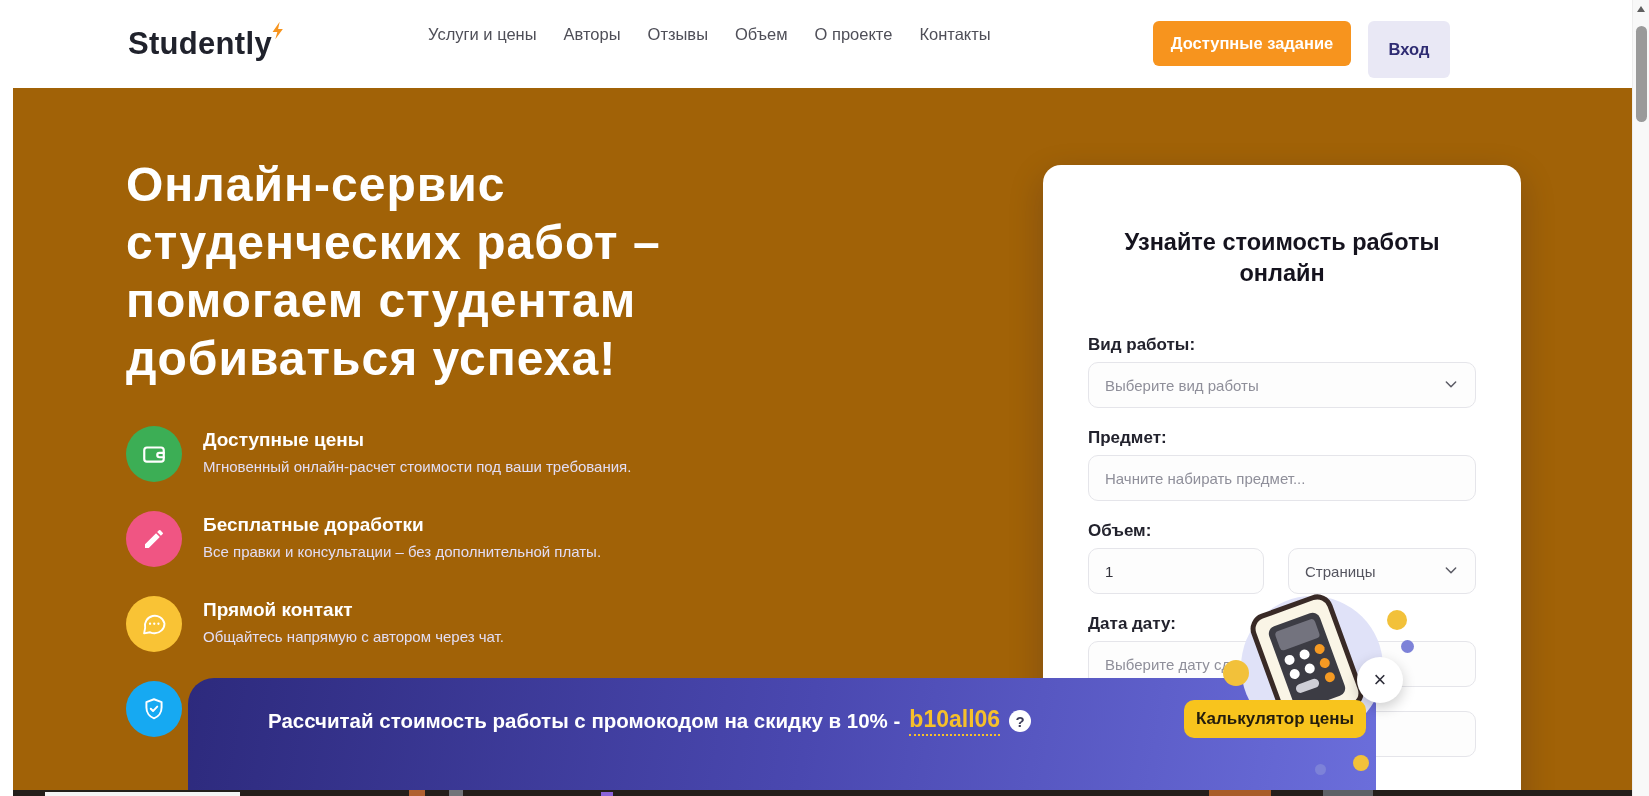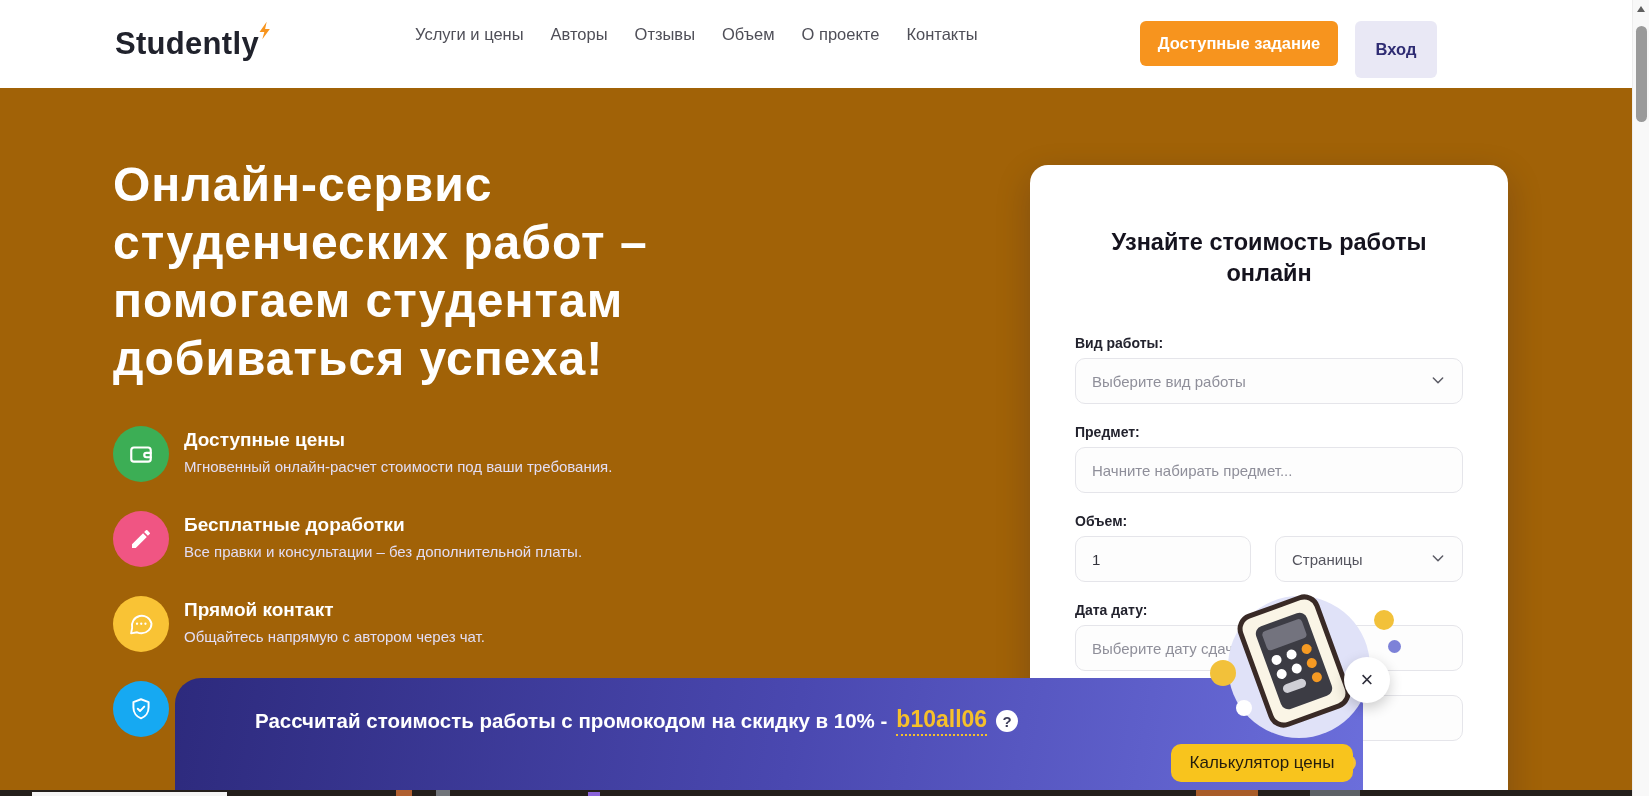--- a/index.html
+++ b/index.html
@@ -1,45 +1,45 @@
 <!DOCTYPE html>
 <html><head>
 <meta charset="utf-8">
 <style>
   * { box-sizing: border-box; }
   body { margin:0; background:#fff; font-family:"Liberation Sans", sans-serif; }
   #root { position:relative; width:1649px; height:796px; overflow:hidden; background:#fff; }
-  .page { position:absolute; left:0; top:0; width:1632px; height:796px; }
+  .page { position:absolute; left:13px; top:0; width:1632px; height:796px; }
 
   
   .topbar { position:absolute; left:0; top:0; width:1632px; height:88px; background:#fff; z-index:20; }
   .logo { position:absolute; left:115px; top:26px; font-size:31px; font-weight:800; color:#20222c; letter-spacing:.3px; }
   .logo .bolt { position:absolute; right:-16px; top:-10px; }
   .mainnav { position:absolute; left:415px; top:0; height:68px; display:flex; align-items:center; gap:27px; font-size:16.5px; color:#4f4f58; }
   .nav-item { cursor:pointer; }
   .btn-post { position:absolute; left:1140px; top:21px; width:198px; height:45px; background:#f7941e; color:#fff; font-weight:700; font-size:16.5px; border:none; border-radius:6px; font-family:inherit; cursor:pointer; }
   .btn-login { position:absolute; left:1355px; top:21px; width:82px; height:57px; background:#e9e8f5; color:#2f2c73; font-weight:700; font-size:16.5px; border:none; border-radius:6px; font-family:inherit; cursor:pointer; }
 
   
   .hero { position:absolute; left:0; top:88px; width:1632px; height:708px; background:#a16207; }
   .hero-title { position:absolute; left:113px; top:68px; margin:0; font-size:48px; line-height:58px; font-weight:800; color:#fff; letter-spacing:1px; }
   .features { position:absolute; left:113px; top:338px; width:620px; }
-  .feature { display:flex; gap:15px; margin-bottom:29px; align-items:flex-start; }
+  .feature { display:flex; gap:21px; margin-bottom:29px; align-items:flex-start; }
   .ficon { width:56px; height:56px; border-radius:50%; flex:0 0 56px; display:flex; align-items:center; justify-content:center; }
   .ficon.green { background:#3cae55; } .ficon.pink { background:#f05583; }
   .ficon.yellow { background:#f9c335; } .ficon.blue { background:#16a9f2; }
   .ftxt { padding-top:3px; }
   .ftitle { font-size:19px; font-weight:700; color:#fff; margin:0 0 7px; }
   .fdesc { font-size:15px; color:#e2ddf4; margin:0; }
 
   
   .card { position:absolute; left:1030px; top:165px; width:478px; height:660px; background:#fff; border-radius:18px; box-shadow:0 12px 34px rgba(20,15,60,.22); z-index:10; }
   .card-title { padding-top:62px; margin:0 38px; text-align:center; font-size:23.5px; line-height:31px; font-weight:800; color:#15131e; }
   .card-form { padding:0 45px; }
-  .flabel { margin-top:20px; font-size:14px; font-weight:700; color:#22222d; }
+  .flabel { margin-top:20px; font-size:17px; font-weight:700; color:#22222d; }
   .flabel.first { margin-top:46px; }
   .fbox { margin-top:7px; height:46px; border:1px solid #e5e5ea; border-radius:10px; background:#fdfdfd; display:flex; align-items:center; justify-content:space-between; padding:0 16px; font-size:15px; color:#8f8f9a; cursor:pointer; }
   .fbox.empty { margin-top:24px; }
   input.finput { margin-top:7px; width:100%; height:46px; border:1px solid #e5e5ea; border-radius:10px; background:#fdfdfd; padding:0 16px; font-size:15px; color:#33333c; font-family:inherit; outline:none; display:block; }
   input.finput::placeholder { color:#8f8f9a; }
   .vol-row { display:flex; gap:24px; margin-top:7px; }
   .vol-row input.finput { margin-top:0; width:176px; }
   .vol-row .fbox { margin-top:0; flex:1; color:#55555f;align-items:center; }
 
   
@@ -58,21 +58,21 @@
   .key.orange { background:#f59a23; }
   .key.pill { width:24px; height:9px; border-radius:5px; background:#cfcfd6; grid-column:span 2; }
   .dot { position:absolute; border-radius:50%; z-index:44; }
   .d1 { left:1210px; top:660px; width:26px; height:26px; background:#f2c13a; }
   .d2 { left:1236px; top:700px; width:16px; height:16px; background:#fff; }
   .d3 { left:1374px; top:610px; width:20px; height:20px; background:#f2c13a; }
   .d4 { left:1388px; top:640px; width:13px; height:13px; background:#7d82d8; }
   .d6 { left:1340px; top:755px; width:16px; height:16px; background:#f2c13a; }
   .d7 { left:1302px; top:764px; width:11px; height:11px; background:#7d82d8; }
   .close-btn { position:absolute; left:1344px; top:657px; width:46px; height:46px; border-radius:50%; background:#fff; box-shadow:0 5px 14px rgba(0,0,0,.2); z-index:45; display:flex; align-items:center; justify-content:center; font-size:22px; color:#2e2e3a; cursor:pointer; }
-  .calc-btn { position:absolute; left:1171px; top:700px; width:182px; height:38px; background:#f8c41d; border:none; border-radius:10px; font-size:17px; font-weight:400; color:#241d0d; z-index:45; font-family:inherit; cursor:pointer;margin-top:44px; }
+  .calc-btn { position:absolute; left:1171px; top:700px; width:182px; height:38px; background:#f8c41d; border:none; border-radius:10px; font-size:17px; font-weight:700; color:#241d0d; z-index:45; font-family:inherit; cursor:pointer; }
 
   
   .taskbar { position:absolute; left:0; top:790px; width:1632px; height:6px; background:#241f1b; z-index:55; }
   .taskbar div { position:absolute; }
   .seg-white  { left:32px;  top:2px; width:195px; height:4px; background:#f4f4f4; }
   .seg-orange { left:396px; top:0;   width:16px;  height:6px; background:#b06030; }
   .seg-gray   { left:436px; top:0;   width:14px;  height:6px; background:#71757a; }
   .seg-purple { left:588px; top:2px; width:12px;  height:4px; background:#8a63d9; }
   .seg-orange2{ left:1196px;top:0;   width:62px;  height:6px; background:#a85c28; }
   .seg-gray2  { left:1310px;top:0;   width:50px;  height:6px; background:#5d6166; }

